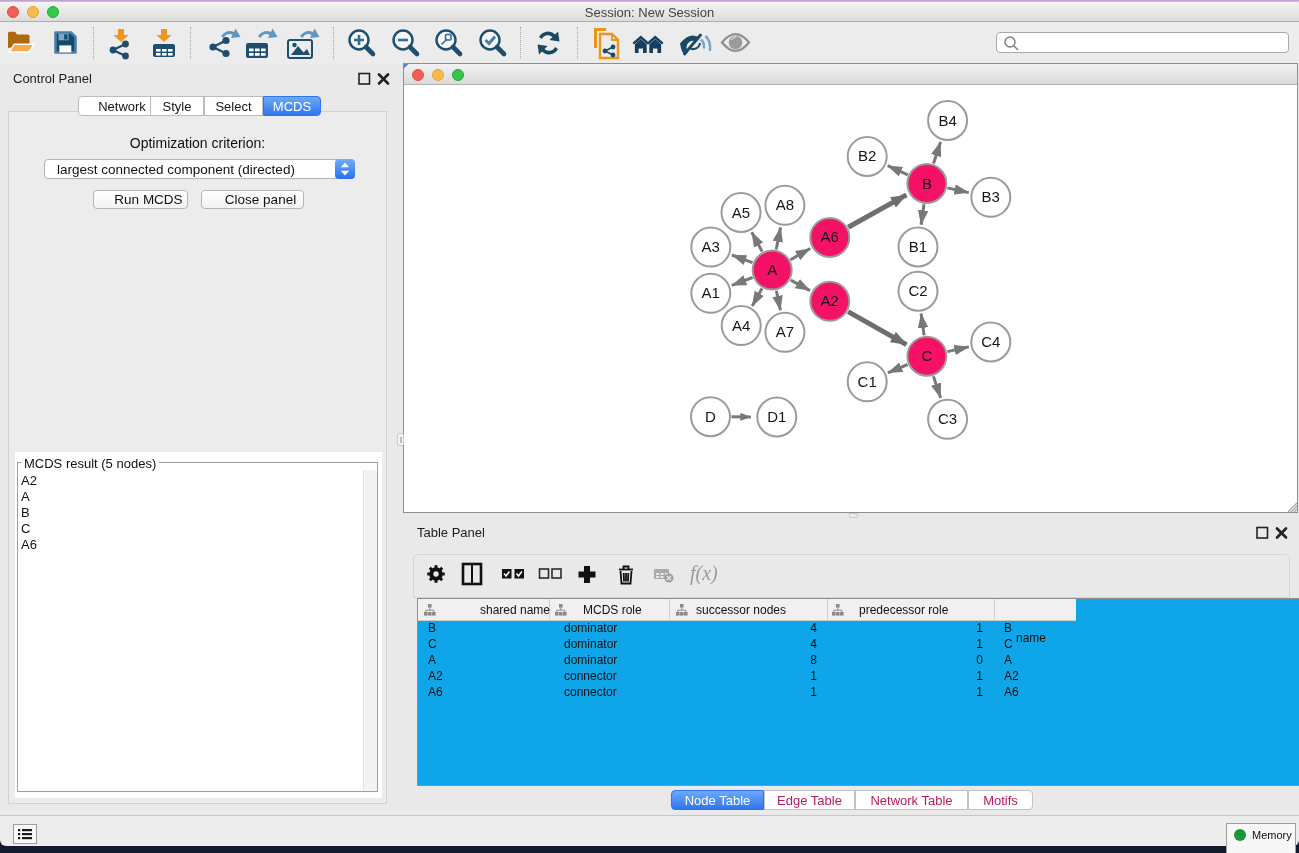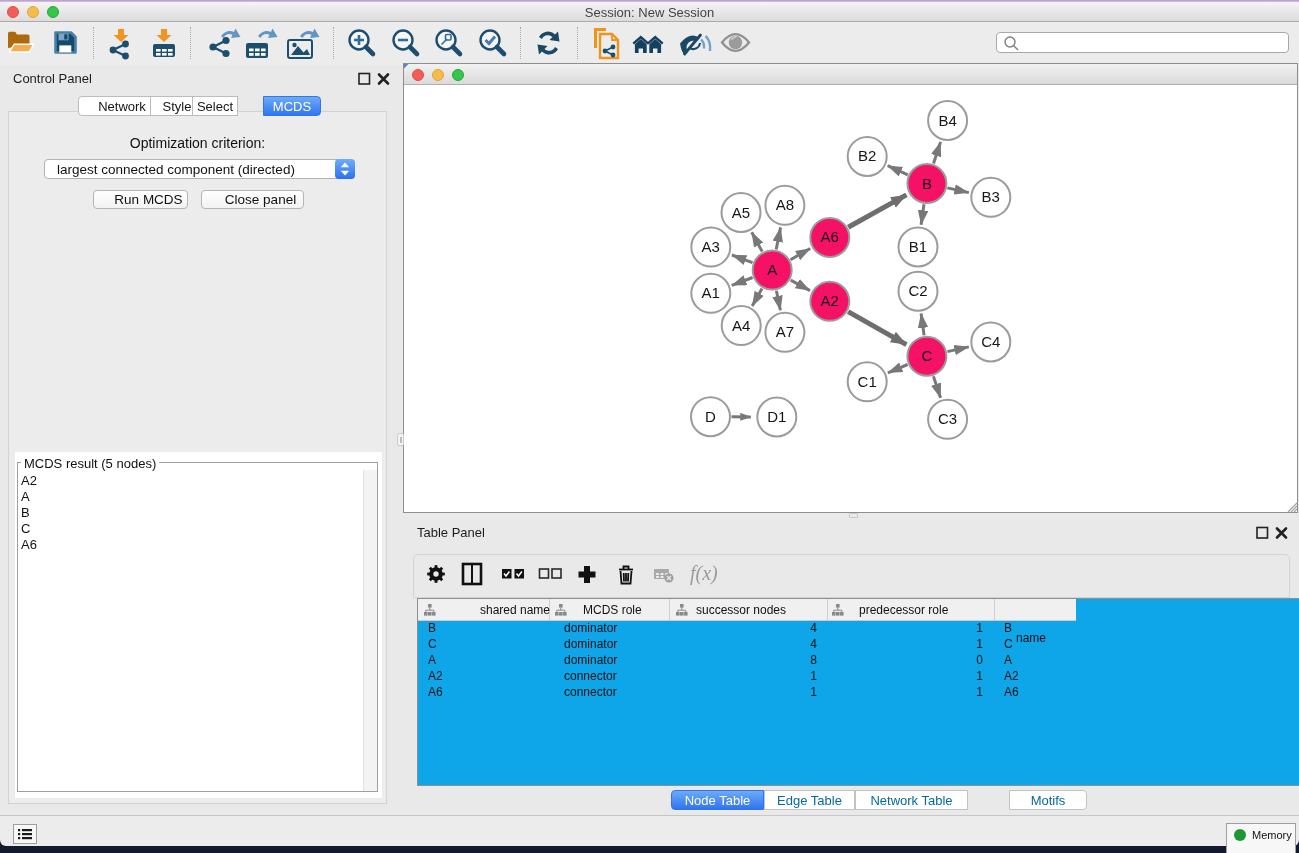--- a/index.html
+++ b/index.html
@@ -75,21 +75,21 @@
 #thead { position:absolute; left:0; top:0; width:658px; height:22px; background:#f0f0f0;
   border-bottom:1px solid #cccccc; font-size:12px; color:#111; }
 .hcol { position:absolute; top:0; height:22px; border-right:1px solid #cfcfcf; }
 .trow { position:absolute; left:0; width:658px; height:16px; font-size:12px; color:#111; }
 .c0 { position:absolute; left:10px; }
 .c1 { position:absolute; left:146px; }
 .c2 { position:absolute; left:252px; width:147px; text-align:right; }
 .c3 { position:absolute; left:420px; width:145px; text-align:right; }
 .c4 { position:absolute; left:586px; }
 .btab { position:absolute; top:790px; height:20px; background:#fff;
-  border:1px solid #c2c2c2; font-size:13px; color:#0369a1; text-align:center;
+  border:1px solid #c2c2c2; font-size:13px; color:#be185d; text-align:center;
   line-height:19px; }
 .btabsel { background:linear-gradient(#6daaf9,#2f75ef); color:#fff; border-color:#2f75ef; }
 
 
 #statusbar { left:0; top:815px; width:1299px; height:31px; background:#ececec;
   border-top:1px solid #c6c6c6; border-radius:0 0 6px 6px; z-index:3; }
 #listbtn { position:absolute; left:13px; top:8px; width:24px; height:20px;
   background:#f7f7f7; border:1px solid #9e9e9e; }
 #membtn { position:absolute; left:1214px; top:7px; width:70px; height:35px;
   background:#f7f7f7; border:1px solid #9e9e9e; font-size:11px; color:#111;margin-left:12px; }
@@ -244,21 +244,21 @@
 </div>
 
 <div class="abs" id="cpTitle">Control Panel</div>
 <svg class="abs" style="left:358px; top:72px;" width="34" height="14">
   <rect x="1" y="1.5" width="10.5" height="10.5" fill="none" stroke="#222" stroke-width="1.6"></rect>
   <path d="M21,2.5 l9,9 M30,2.5 l-9,9" stroke="#222" stroke-width="2.6" stroke-linecap="round"></path>
 </svg>
 <div class="abs" id="cpBody"></div>
 <div class="tabb" style="left:78px; width:88px; border-radius:4px 0 0 4px;">Network</div>
 <div class="tabb" style="left:150px; width:54px;">Style</div>
-<div class="tabb" style="left:192px; width:46px;">Select</div>
+<div class="tabb" style="left:204px; width:59px;">Select</div>
 <div class="tabb tabsel" style="left:263px; width:58px; border-radius:0 4px 4px 0;">MCDS</div>
 <div class="abs" id="optLabel">Optimization criterion:</div>
 <div class="abs" id="dropdown">
   <div class="txt">largest connected component (directed)</div>
   <div class="spin">
     <svg width="20" height="20">
       <path d="M5.8,8.3 l4.2,-4.8 l4.2,4.8 z" fill="#fff"></path>
       <path d="M5.8,11.7 l4.2,4.8 l4.2,-4.8 z" fill="#fff"></path>
     </svg>
   </div>
@@ -497,21 +497,21 @@
       <span class="c0">A6</span>
       <span class="c1">connector</span>
       <span class="c2">1</span>
       <span class="c3">1</span>
       <span class="c4">A6</span>
     </div>
 </div>
 <div class="btab btabsel" style="left:671px; width:93px; border-radius:4px 0 0 4px;">Node Table</div>
 <div class="btab" style="left:764px; width:91px;">Edge Table</div>
 <div class="btab" style="left:855px; width:113px;">Network Table</div>
-<div class="btab" style="left:968px; width:78px; border-radius:0 4px 4px 0;margin-left:41px;">Motifs</div>
+<div class="btab" style="left:968px; width:65px; border-radius:0 4px 4px 0;">Motifs</div>
 
 <div class="abs" id="darkstrip"></div>
 <div class="abs" id="statusbar">
   <div id="listbtn">
     <svg width="22" height="18">
       <g fill="#1a1a1a">
         <rect x="4" y="4" width="2.2" height="2.2"></rect>
           <rect x="8" y="4" width="10" height="2.2"></rect>
         <rect x="4" y="8" width="2.2" height="2.2"></rect>
           <rect x="8" y="8" width="10" height="2.2"></rect>

